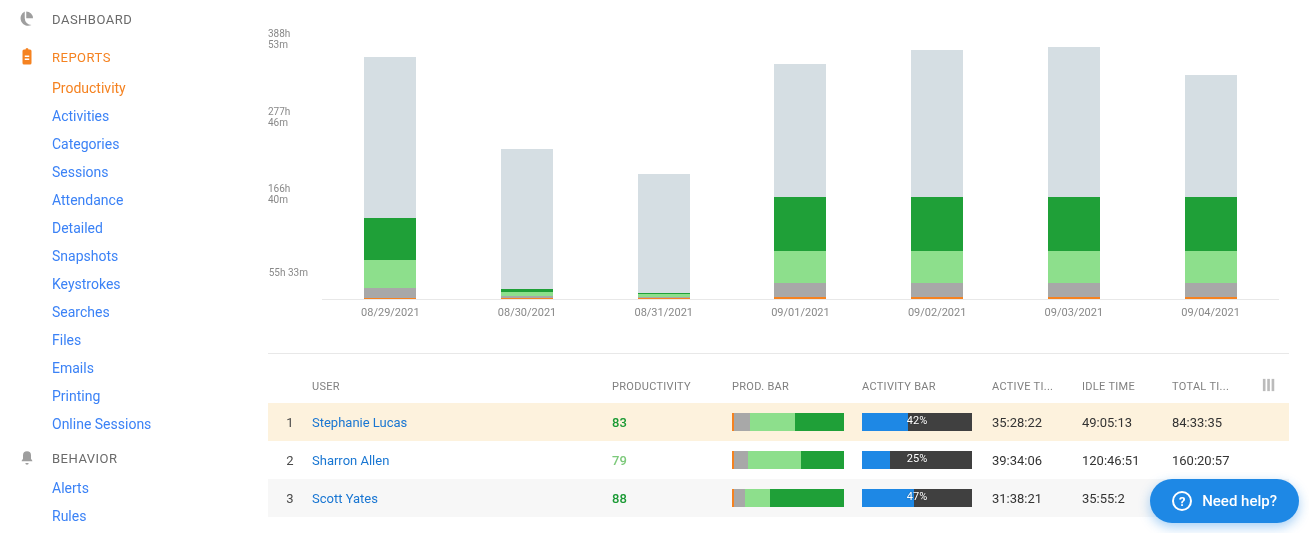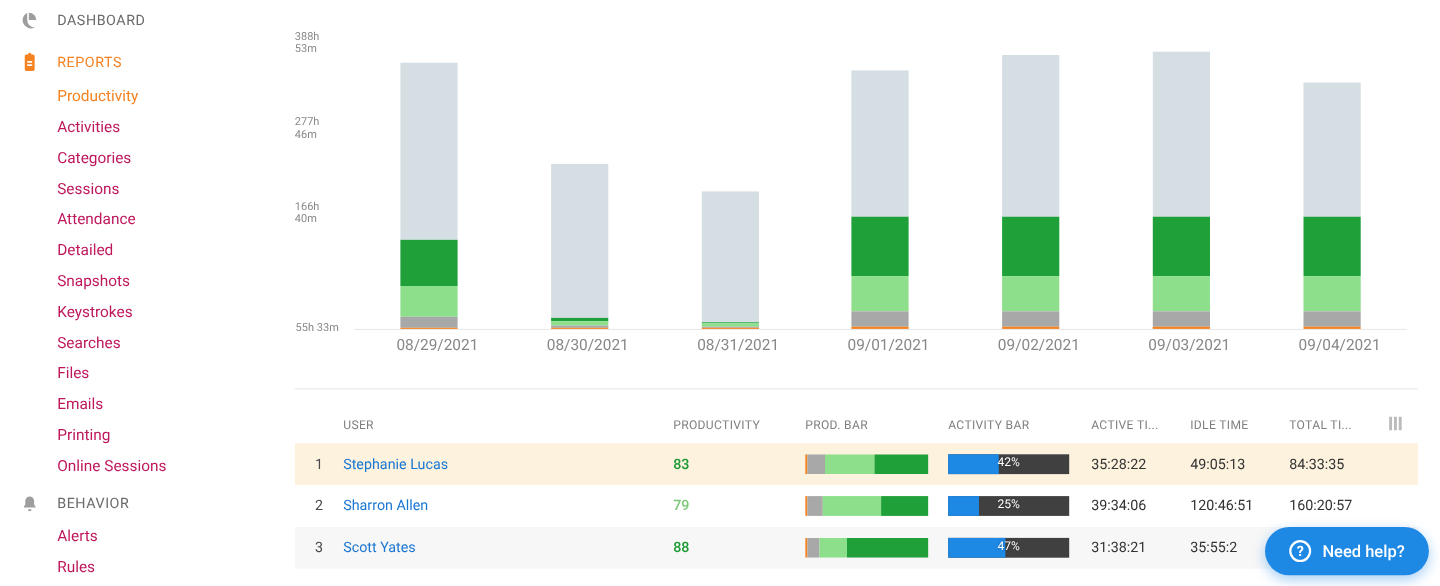--- a/index.html
+++ b/index.html
@@ -33,21 +33,21 @@
     padding: 8px 16px;
     color: #6a6a6a;
     font-size: 13px;
     letter-spacing: 0.5px;
   }
   .nav-header .icon { width: 22px; color: #9e9e9e; display: inline-flex; justify-content: center; margin-right: 14px; }
   .nav-header.active { color: #f58220; }
   .nav-header.active .icon { color: #f58220; }
   .nav-sub {
     padding: 6px 16px 6px 52px;
-    color: #be185d;
+    color: #3b82f6;
     font-size: 14px;
     cursor: pointer;
   }
   .nav-sub.active { color: #f58220; }
 
   
   .main {
     flex: 1;
     padding: 0 20px 0 40px;
     overflow: hidden;
@@ -63,21 +63,21 @@
     border-bottom: 1px solid #e8e8e8;
     display: flex; justify-content: space-around; align-items: flex-end;
   }
   .bar-slot { width: 60px; display: flex; flex-direction: column; align-items: center; }
   .bar { width: 52px; display: flex; flex-direction: column-reverse; }
   .seg { width: 100%; }
   .x-labels {
     position: absolute; left: 54px; right: 10px; top: 306px;
     display: flex; justify-content: space-around;
   }
-  .x-label { width: 60px; text-align: center; font-size: 14px; color: #888; }
+  .x-label { width: 60px; text-align: center; font-size: 11px; color: #888; }
 
   .divider { border-top: 1px solid #e8e8e8; margin: 18px 0 0 0; }
 
   
   .table { margin-top: 16px; }
   .thead, .trow {
     display: grid;
     grid-template-columns: 44px 300px 120px 130px 130px 90px 90px 90px 18px;
     align-items: center;
   }
@@ -170,21 +170,21 @@
         </div>
     </div>
   </div>
 
   <div class="main">
     <div class="chart-wrap">
       <div class="y-ticks" id="yticks">
           <div class="y-tick" style="top: 0px;">388h 53m</div>
           <div class="y-tick" style="top: 77.7153px;">277h 46m</div>
           <div class="y-tick" style="top: 155.424px;">166h 40m</div>
-          <div class="y-tick" style="top: 233.146px; margin-top: 26px;">55h 33m</div>
+          <div class="y-tick" style="top: 233.146px;">55h 33m</div>
         </div>
       <div class="plot" id="plot">
           <div class="bar-slot">
             <div class="bar">
               <div class="seg" style="height: 1.39889px; background: rgb(245, 130, 32);"></div>
               <div class="seg" style="height: 9.79222px; background: rgb(168, 168, 168);"></div>
               <div class="seg" style="height: 27.9778px; background: rgb(141, 223, 140);"></div>
               <div class="seg" style="height: 41.9667px; background: rgb(31, 160, 56);"></div>
               <div class="seg" style="height: 160.872px; background: rgb(213, 222, 227);"></div>
             </div>

